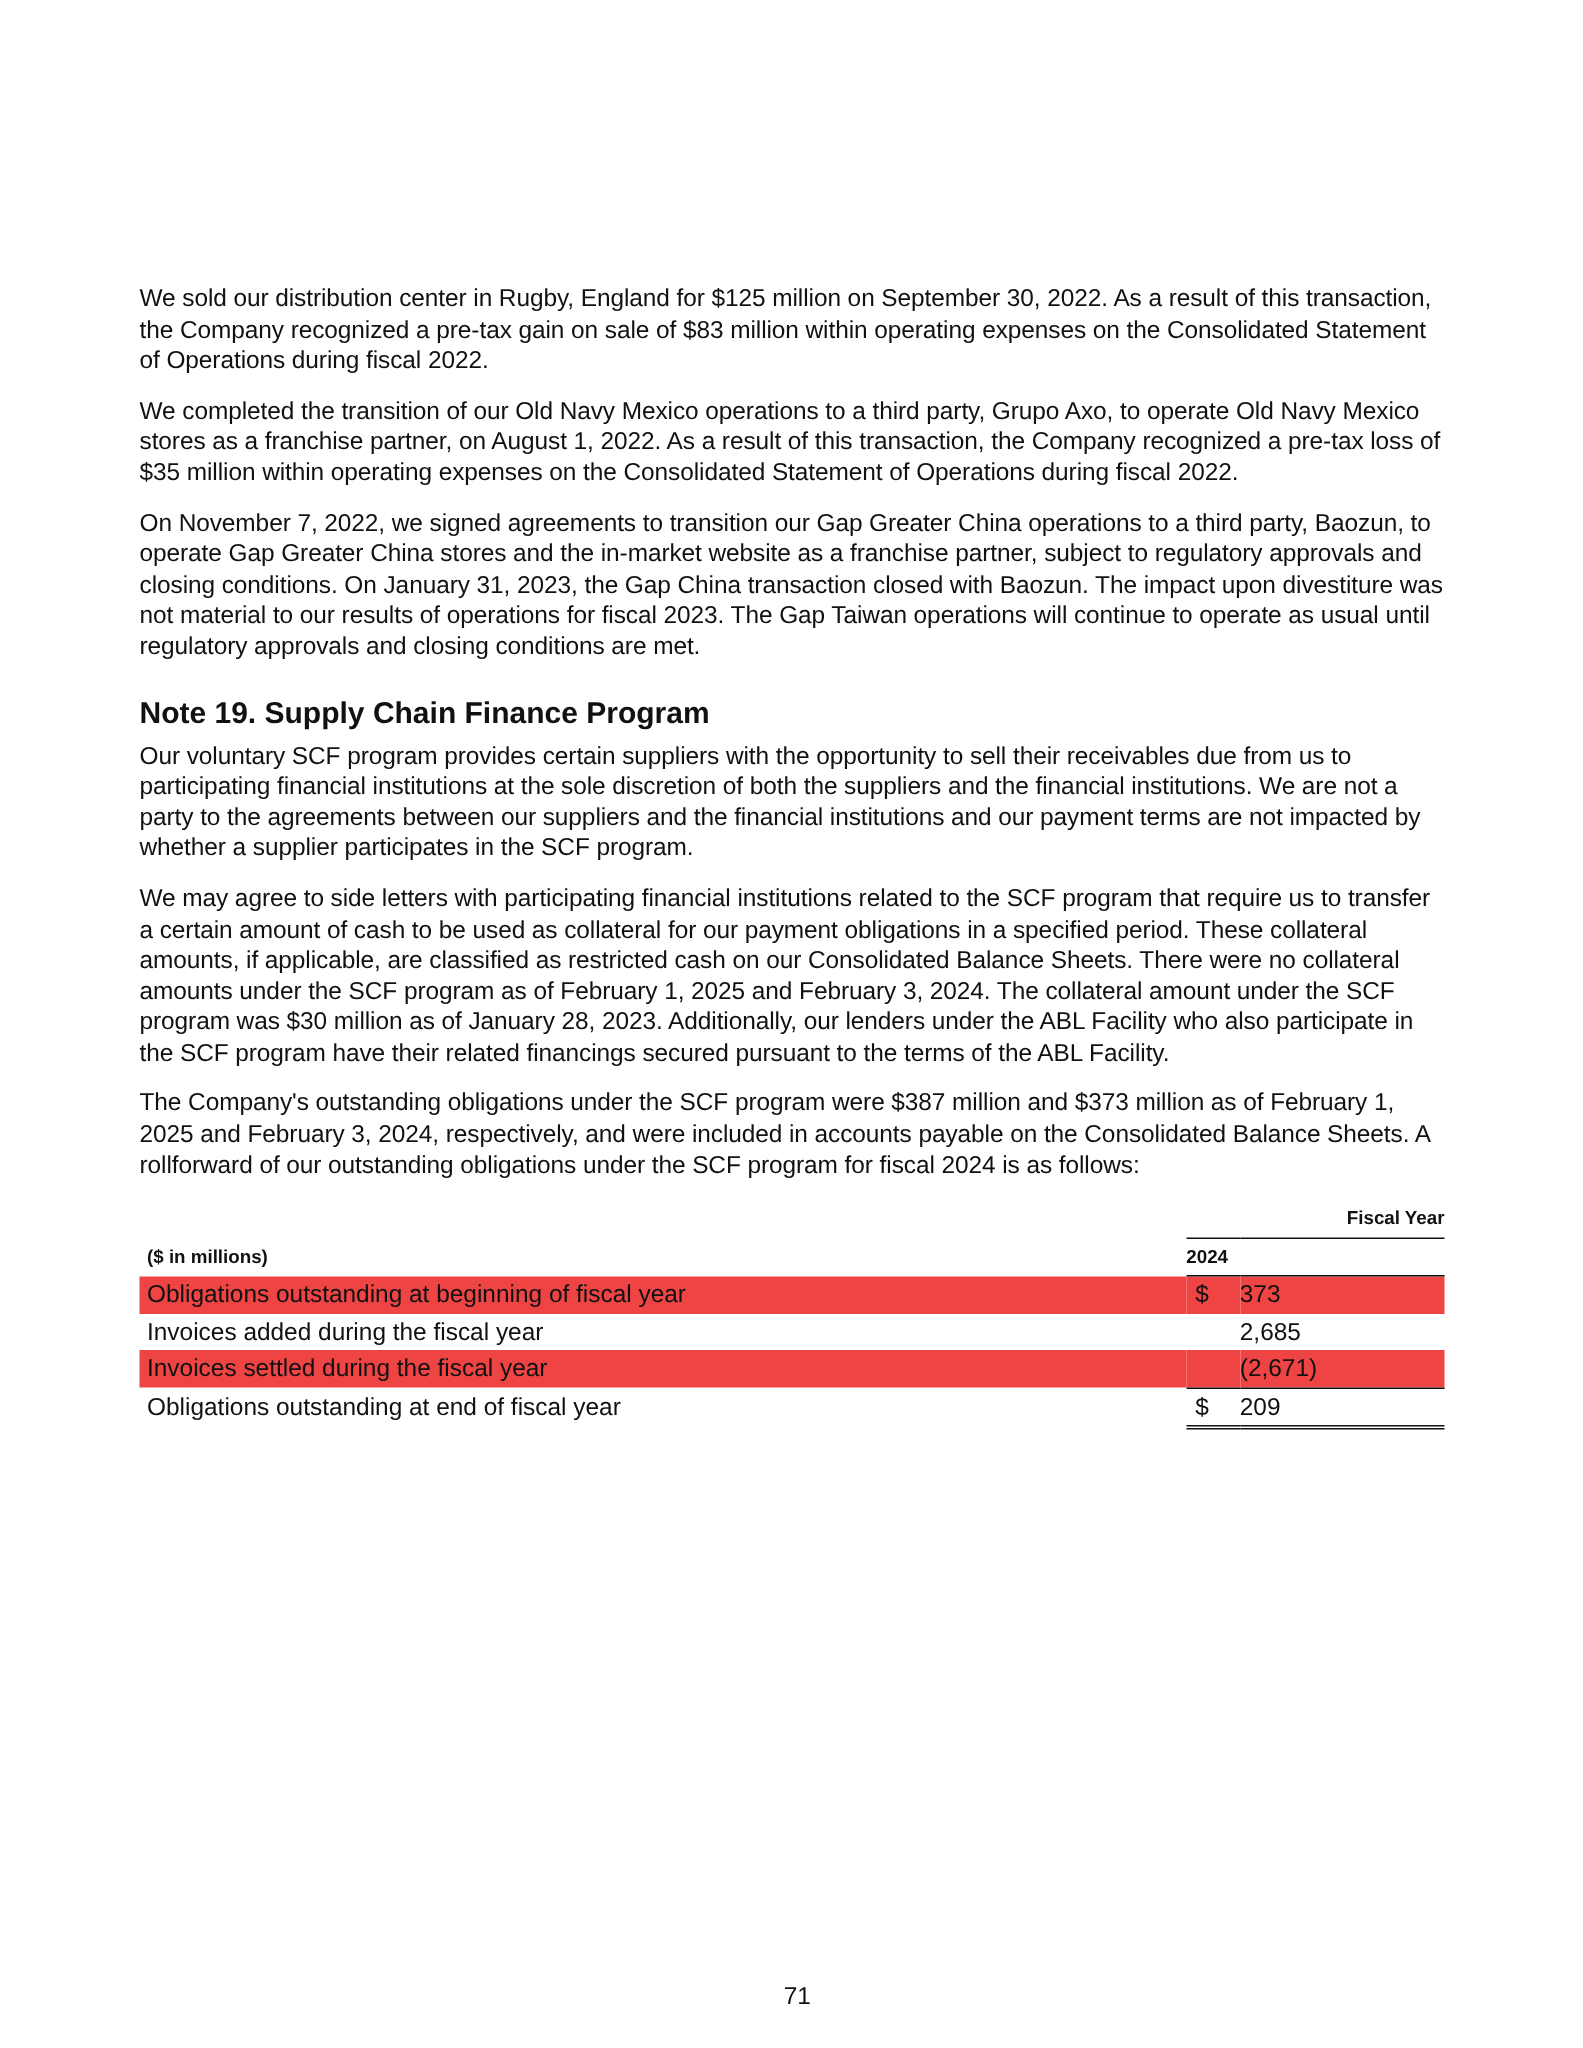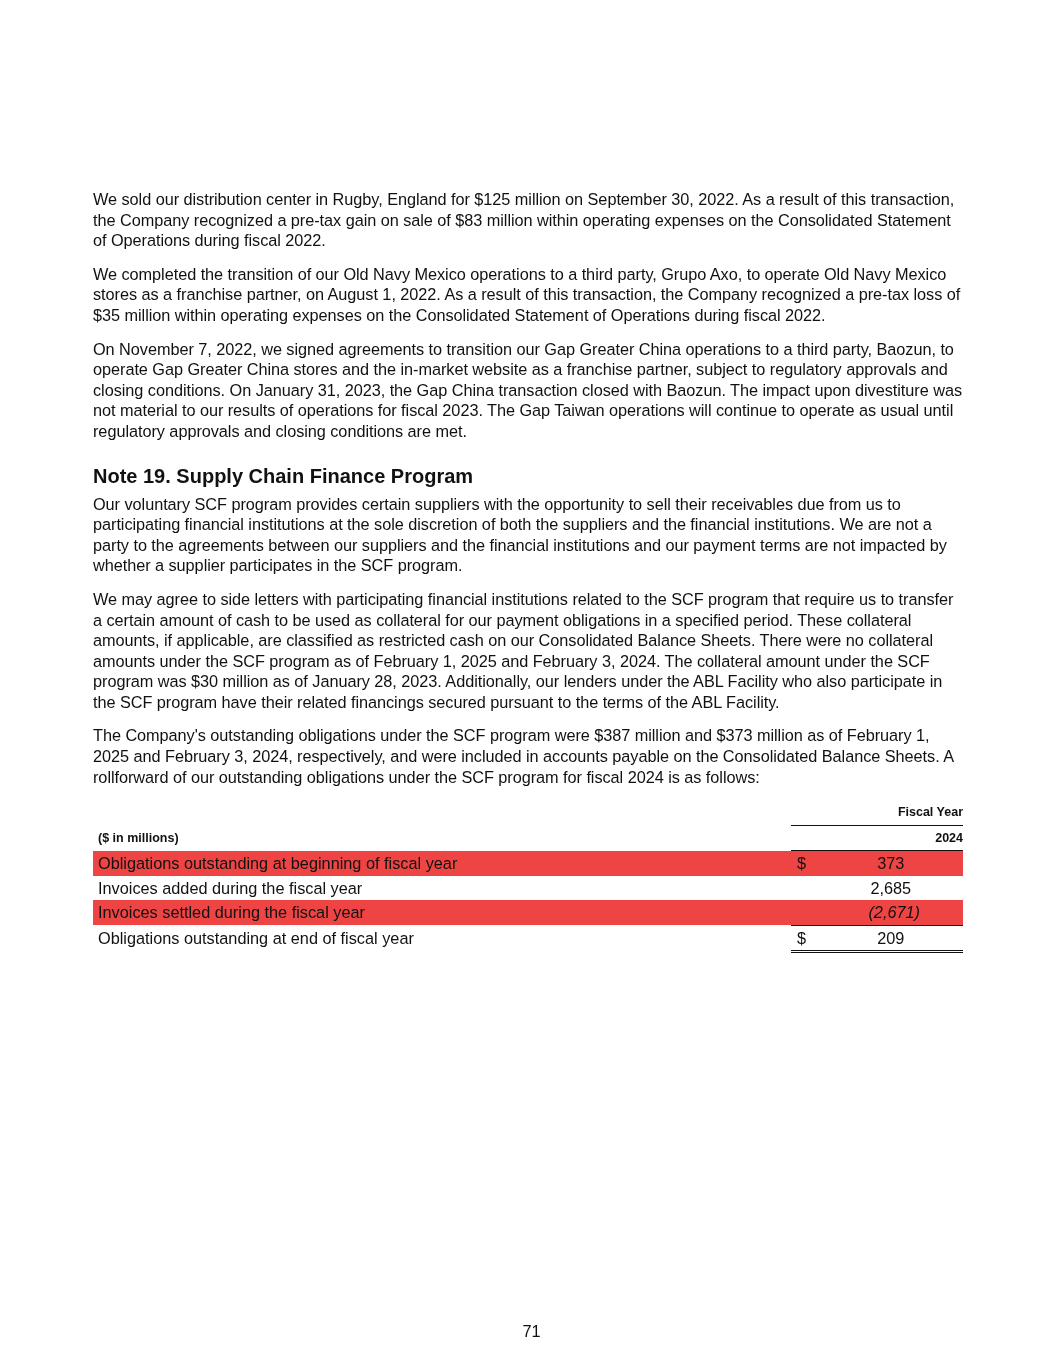--- a/index.html
+++ b/index.html
@@ -17,25 +17,25 @@
     margin: 22px 0 6px 0;
     font-size: 20px; font-weight: bold; line-height: 24px;
   }
   .table-wrap { position: absolute; left: 93px; top: 800px; width: 870px; }
   table.fin { border-collapse: collapse; width: 870px; font-size: 16.3px; }
   table.fin td { padding: 0; height: 24.5px; line-height: 24.5px; }
   .hdr-fy td { height: 20px; line-height: 20px; font-size: 12.5px; font-weight: bold; }
   .hdr-yr td { height: 20px; line-height: 20px; font-size: 12.5px; font-weight: bold; }
   .col-label { width: 704px; padding-left: 5px !important; }
   .col-cur { width: 30px; padding-left: 6px !important; }
-  .col-val { width: 130px; text-align: center; padding-right: 1px !important; }
+  .col-val { width: 130px; text-align: left; padding-right: 1px !important; }
   .fy-cell { text-align: right; border-bottom: 1.5px solid #111; }
-  .yr-cell { text-align: right; border-bottom: 1.5px solid #111; }
+  .yr-cell { text-align: left; border-bottom: 1.5px solid #111; }
   tr.shaded td { background: #ef4444; }
-  .underline-single { border-bottom: 1.5px solid #111; font-style: italic; }
+  .underline-single { border-bottom: 1.5px solid #111; }
   .underline-double { border-bottom: 3.5px double #111; }
   .val-pad { padding-right: 8px !important; }
   .page-num {
     position: absolute; top: 1322px; left: 4px; width: 1055px;
     text-align: center; font-size: 16.3px;
   }
 </style>
 </head>
 <body>
 

